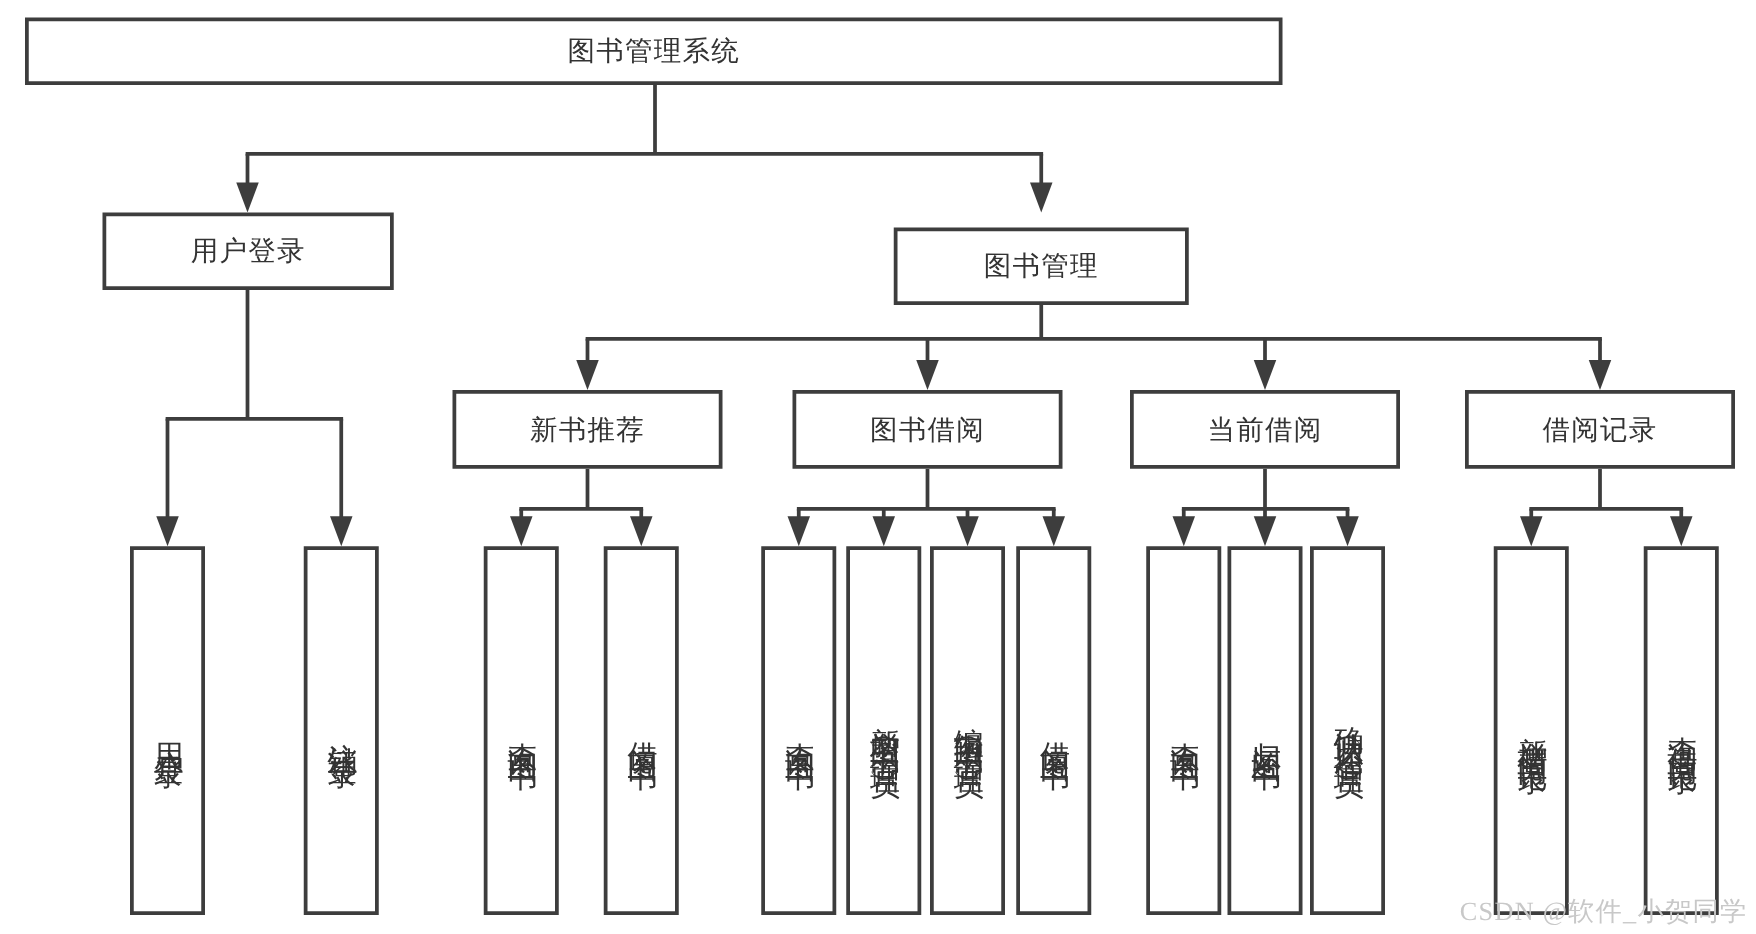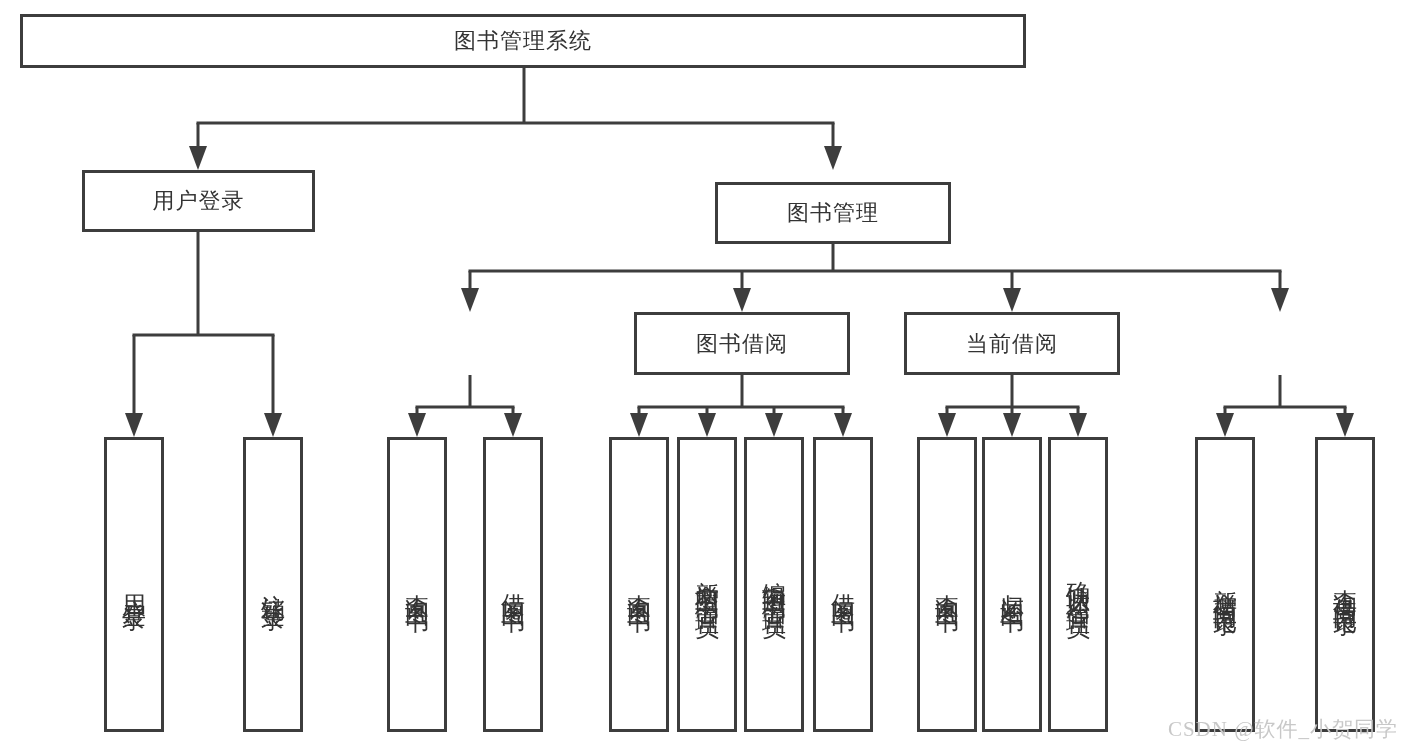--- a/index.html
+++ b/index.html
@@ -116,22 +116,24 @@
       <polygon points="1216,413 1234,413 1225,437"></polygon>
       <line x1="1345" y1="407" x2="1345" y2="417"></line>
       <polygon points="1336,413 1354,413 1345,437"></polygon>
     </svg>
 
   <div class="box" style="left:20px;top:14px;width:1006px;height:54px;">图书管理系统</div>
 
   <div class="box" style="left:82px;top:170px;width:233px;height:62px;">用户登录</div>
   <div class="box" style="left:715px;top:182px;width:236px;height:62px;">图书管理</div>
 
+  <div class="box" style="left:362px;top:312px;width:216px;height:63px;">新书推荐</div>
   <div class="box" style="left:904px;top:312px;width:216px;height:63px;">当前借阅</div>
   <div class="box" style="left:634px;top:312px;width:216px;height:63px;">图书借阅</div>
+  <div class="box" style="left:1172px;top:312px;width:216px;height:63px;">借阅记录</div>
 
   <div class="vbox" style="left:104px;">用户登录</div>
   <div class="vbox" style="left:243px;">注销登录</div>
 
   <div class="vbox" style="left:387px;">查询图书</div>
   <div class="vbox" style="left:483px;">借阅图书</div>
 
   <div class="vbox" style="left:609px;">查询图书</div>
   <div class="vbox" style="left:677px;">新增图书（管理员）</div>
   <div class="vbox" style="left:744px;">编辑图书（管理员）</div>

